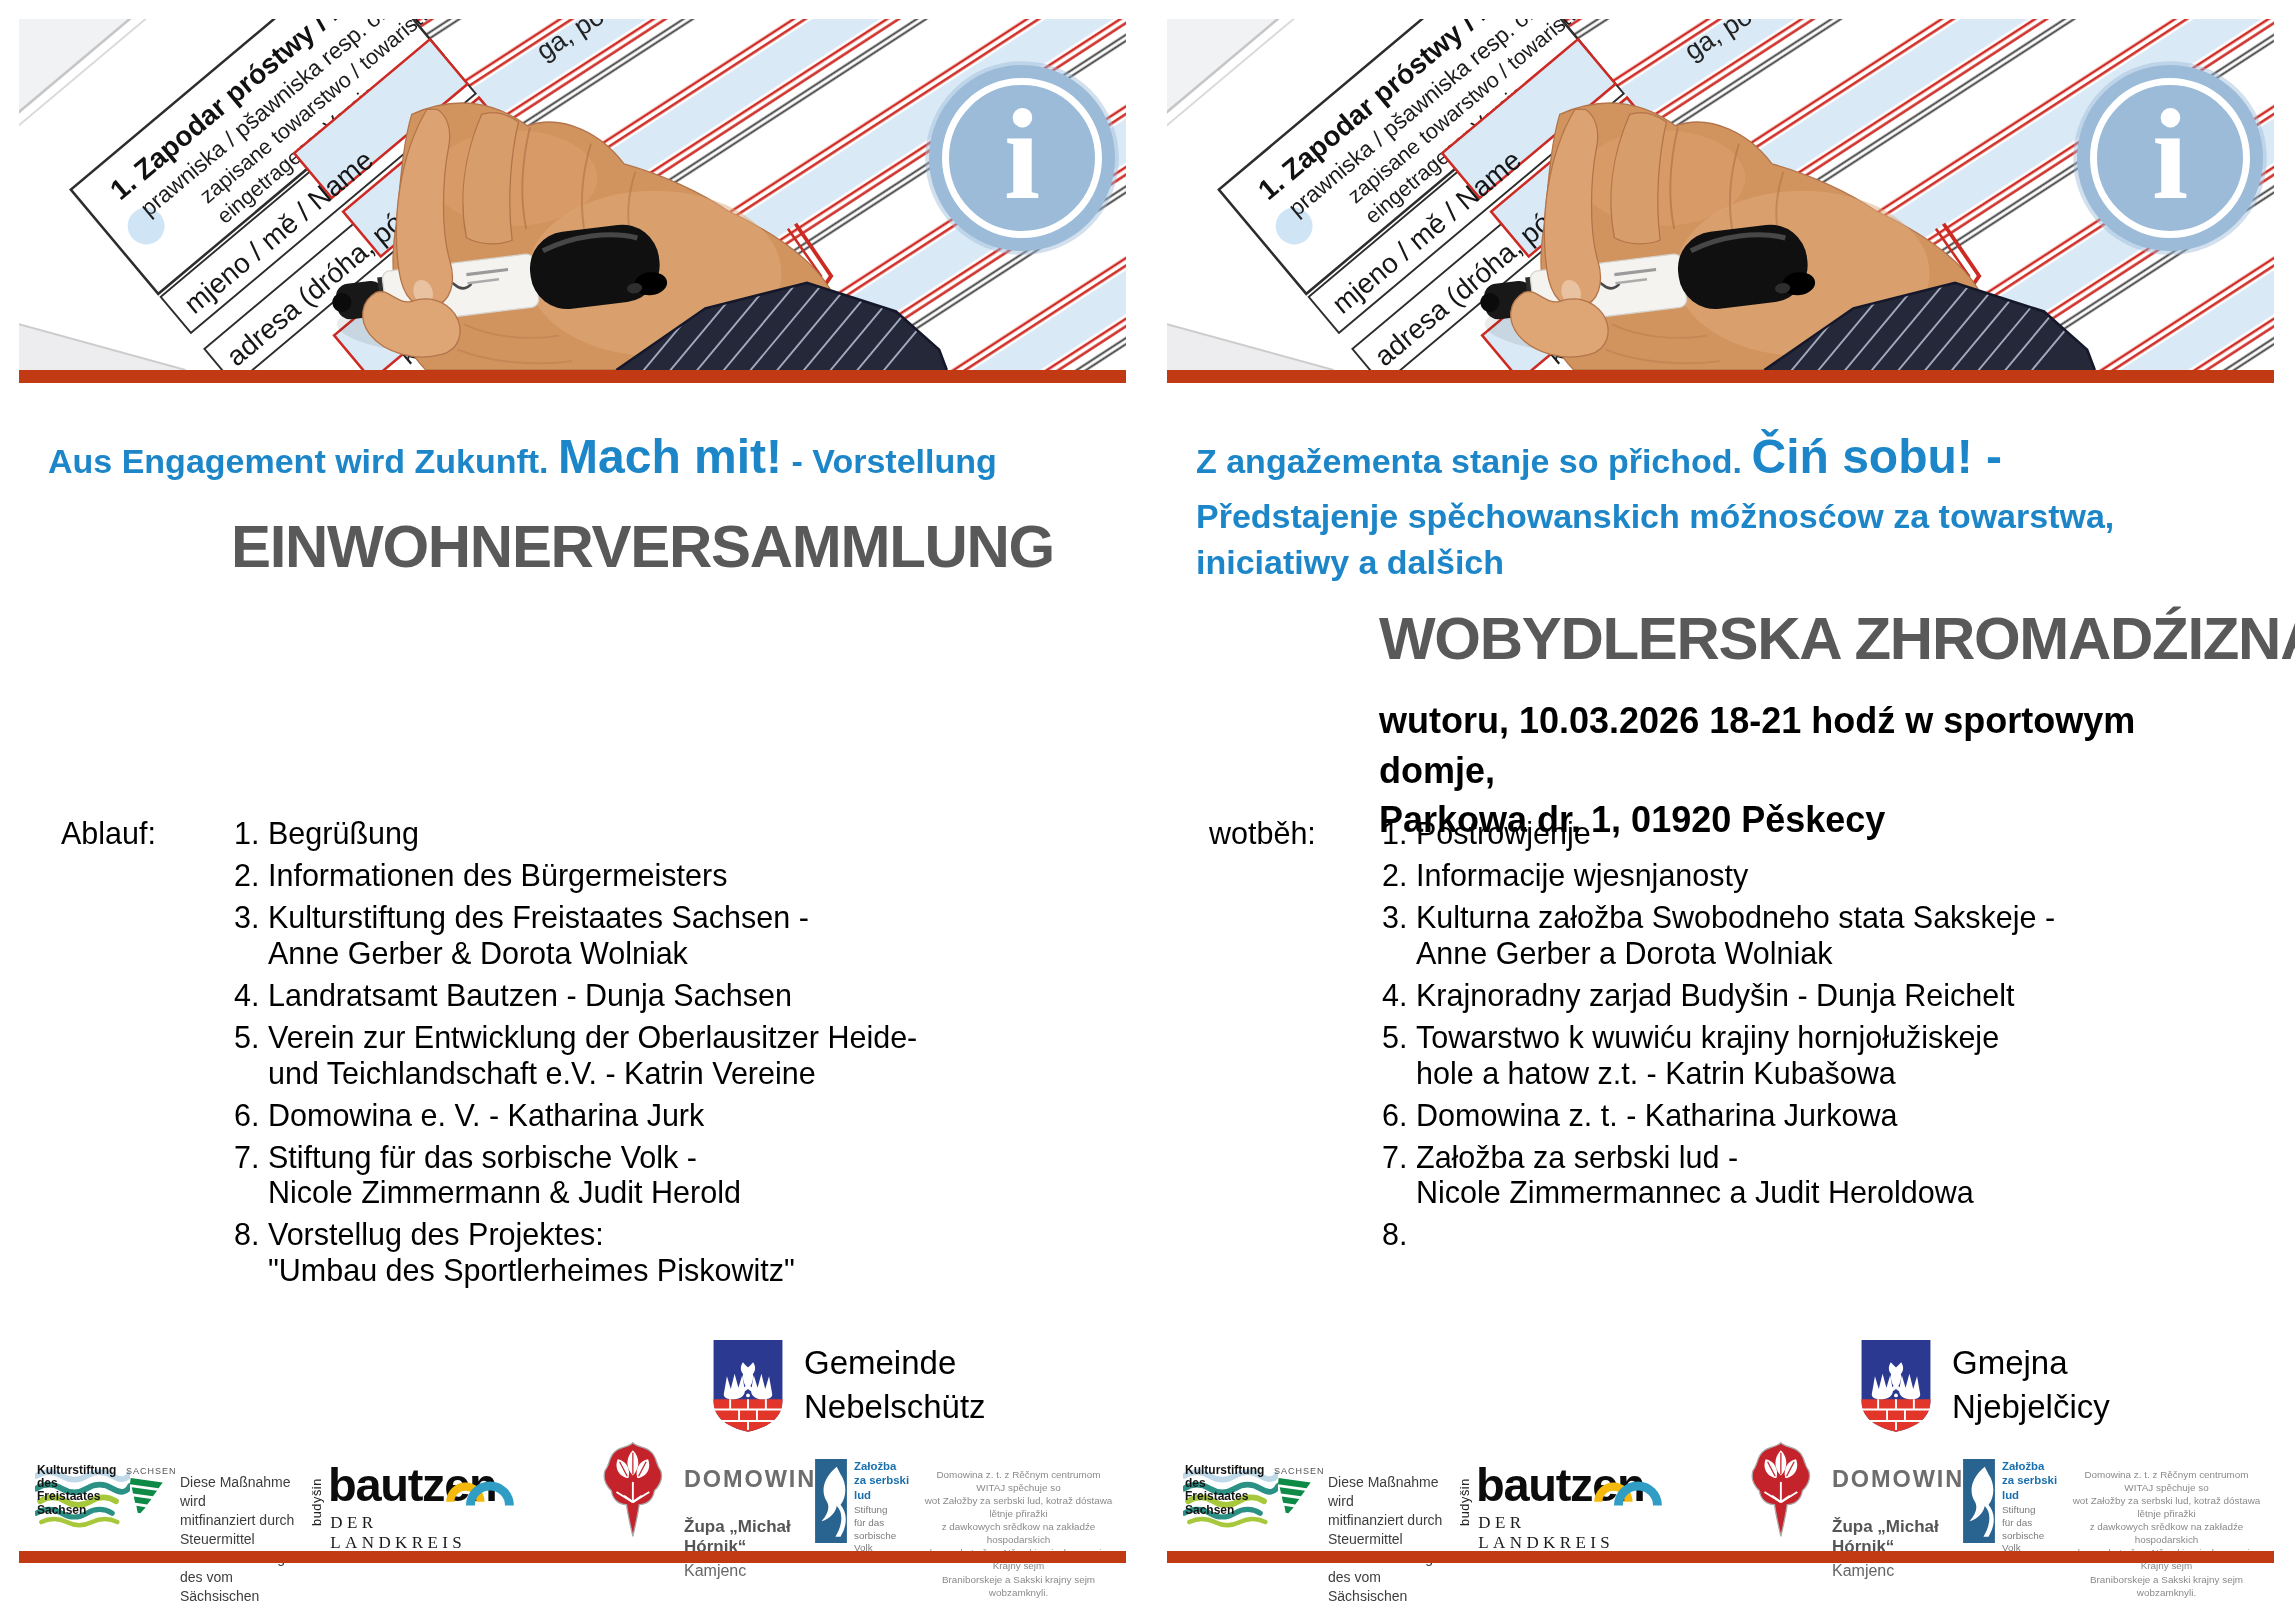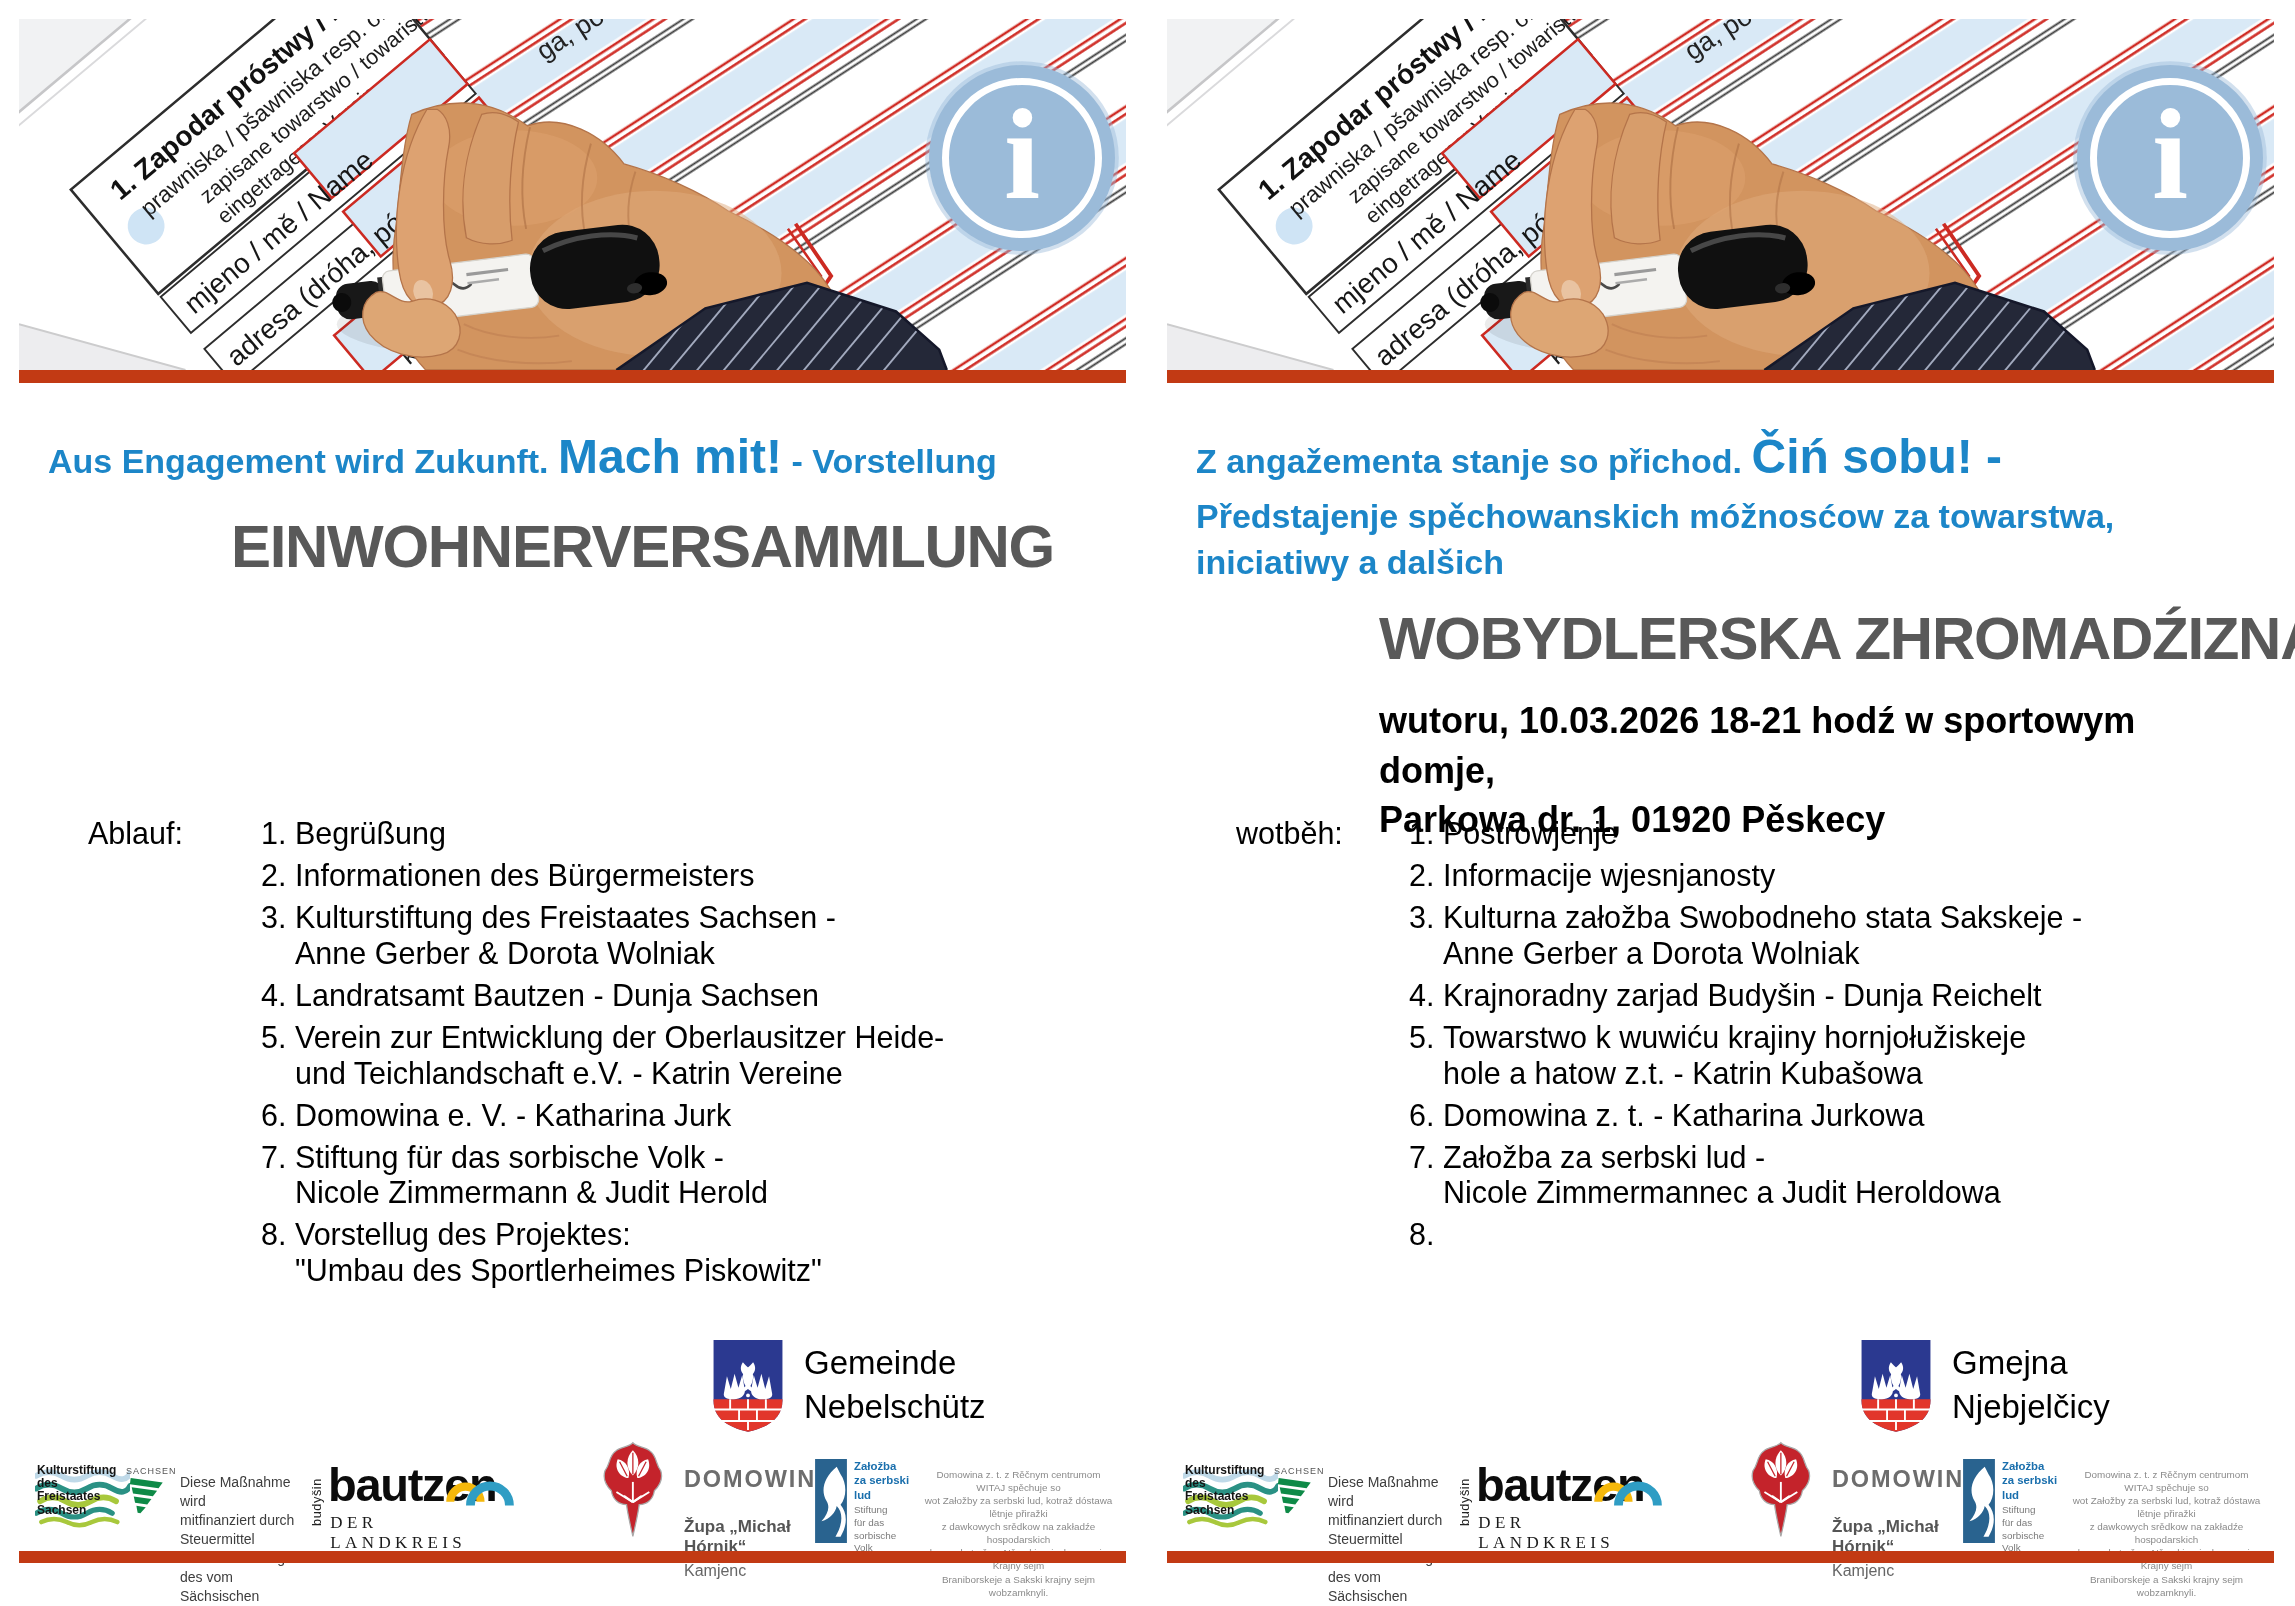--- a/index.html
+++ b/index.html
@@ -20,21 +20,21 @@
   .bar.top { top:370px; } .bar.bottom { top:1551px; height:12px; }
 
   .head-flow { position:absolute; left:48px; top:425px; width:1058px; }
   .headline { color:#1c86c8; font-weight:bold; font-size:34px; }
   .headline .line1 { line-height:64px; white-space:nowrap; }
   .headline .big { font-size:48px; }
   .headline .rest { line-height:46px; white-space:pre-line; }
   .title { margin:19px 0 0 183px; font-size:60px; font-weight:bold; color:#595959; letter-spacing:-1.3px; white-space:nowrap; }
   .eventdate { margin:23px 0 0 183px; font-size:36px; font-weight:bold; line-height:1.38; white-space:pre-line; }
 
-  .agenda { position:absolute; left:88px; top:816px; right:23px; display:flex; font-size:30.5px; line-height:1.17; }
+  .agenda { position:absolute; left:61px; top:816px; right:23px; display:flex; font-size:30.5px; line-height:1.17; }
   .agenda-label { width:173px; flex:0 0 173px; }
   .agenda ol { list-style:none; margin:0; padding:0; flex:1; }
   .agenda li { position:relative; padding-left:34px; margin-bottom:6.4px; white-space:pre-line; }
   .agenda .num { position:absolute; left:0; top:0; }
 
   .municipality { position:absolute; left:711px; top:1338px; display:flex; gap:19px; align-items:flex-start; }
   .municipality svg { width:74px; height:97px; display:block; }
   .muni-name { font-size:33px; line-height:1.34; white-space:pre-line; padding-top:2.5px; }
 
   .logo { position:absolute; }

